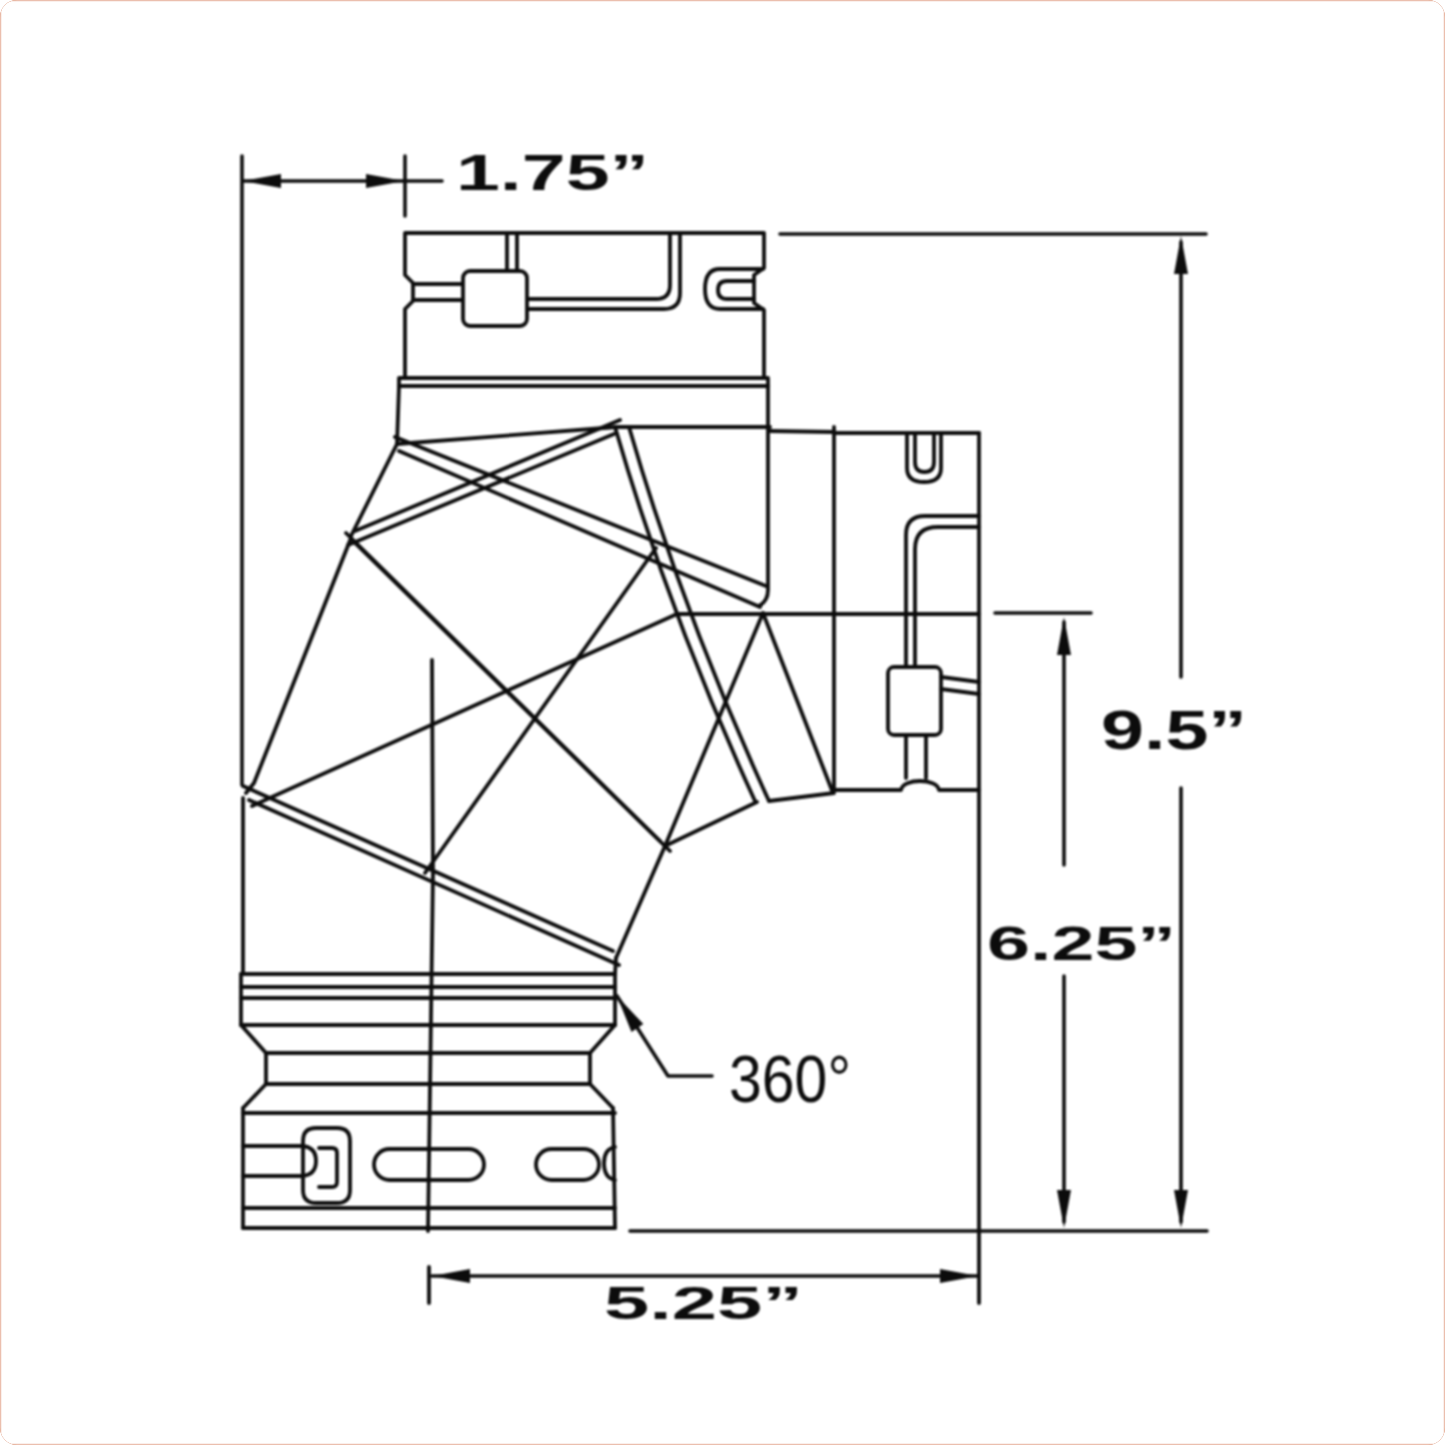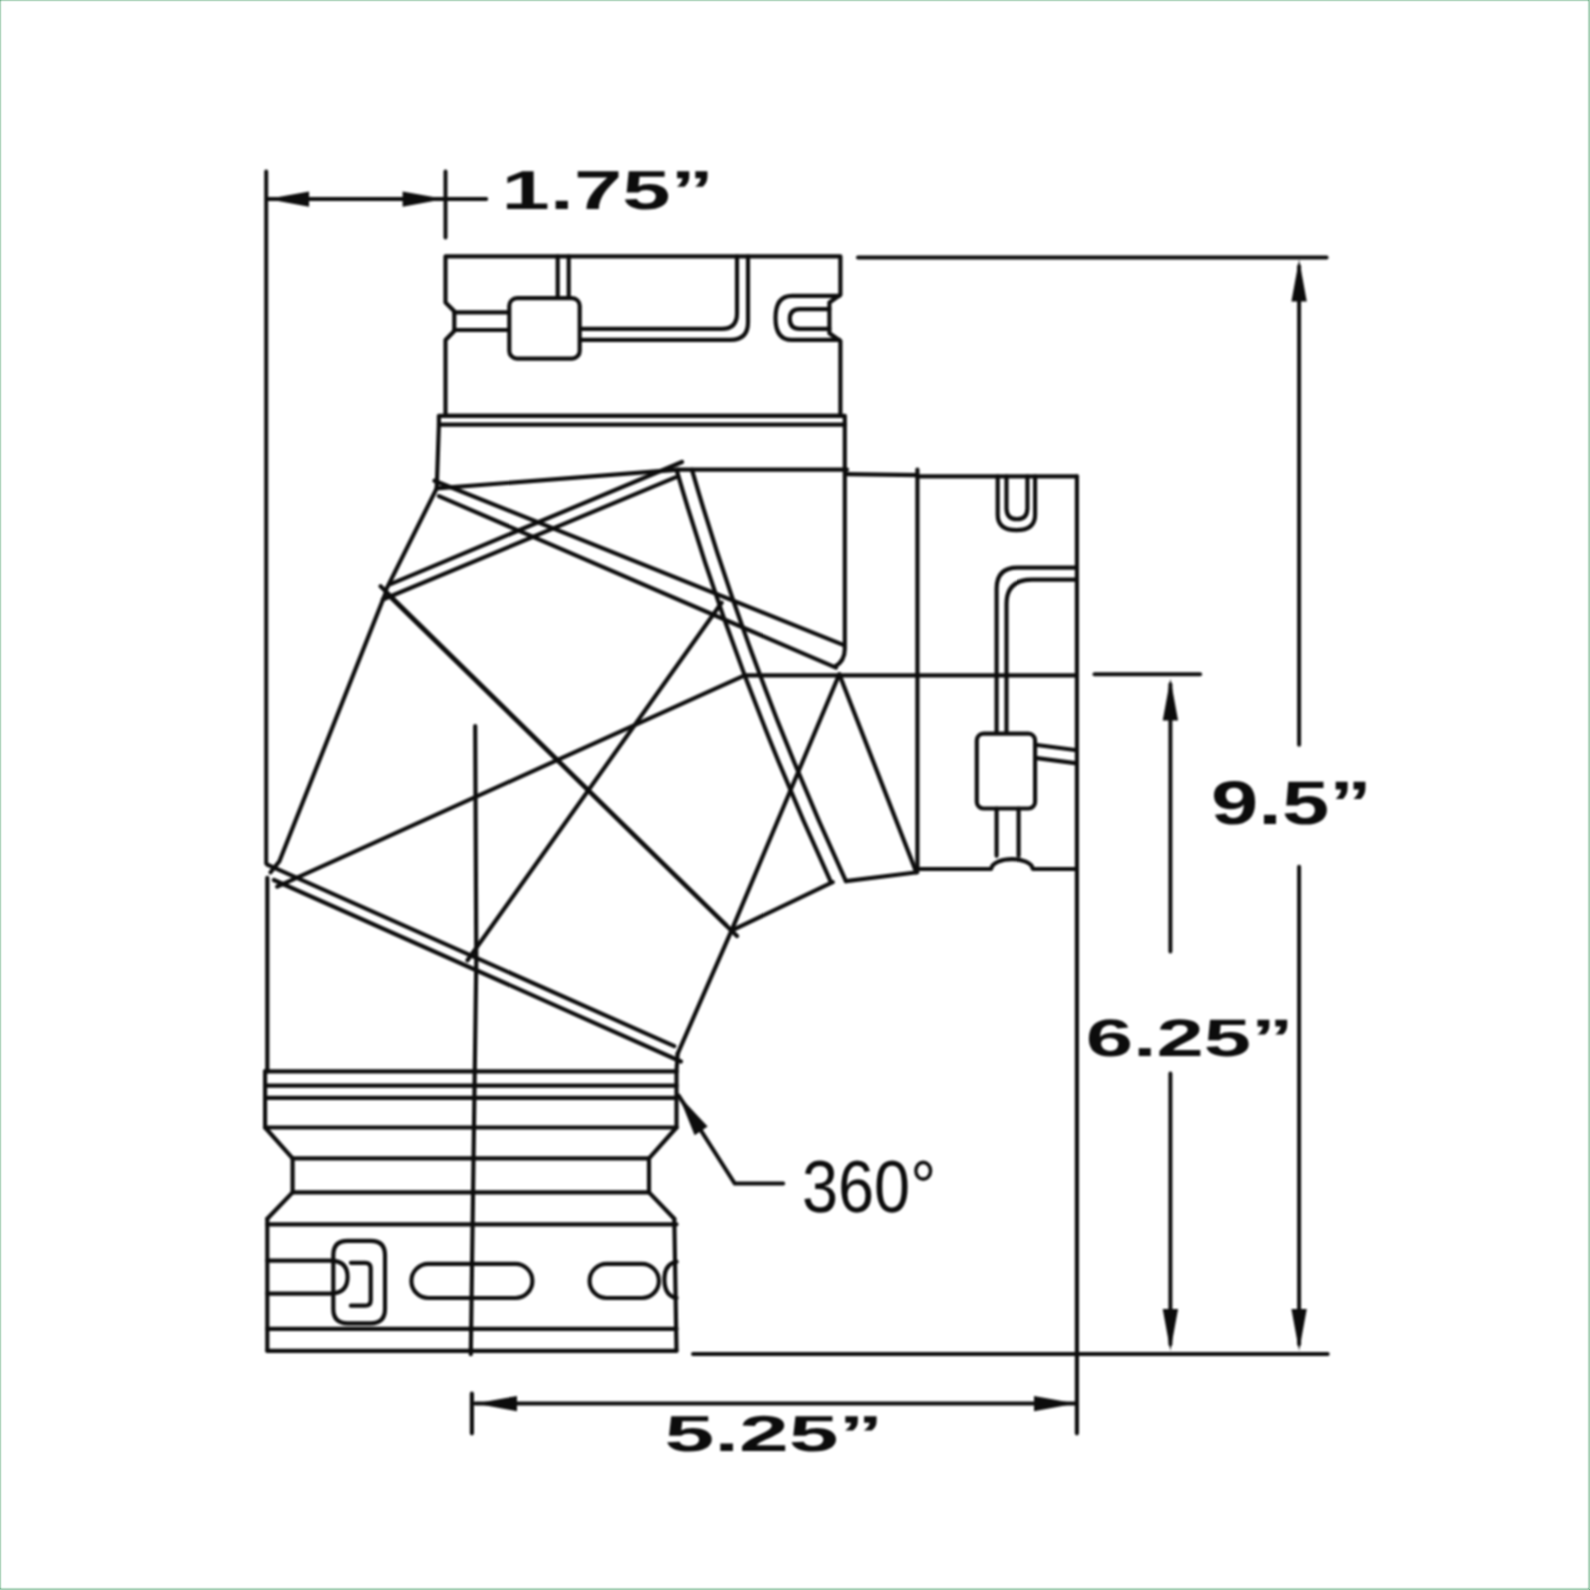--- a/index.html
+++ b/index.html
@@ -1,16 +1,16 @@
 <!DOCTYPE html>
 <html><head>
 <meta charset="utf-8">
 <style>
   html,body{margin:0;padding:0;background:#ffffff;}
-  .wrap{width:1445px;height:1445px;position:relative;background:#15803d;overflow:hidden;}
+  .wrap{width:1445px;height:1445px;position:relative;background:#c2410c;overflow:hidden;border-radius:17px;}
   svg{display:block;filter:blur(0.8px);}
   text{font-family:"Liberation Sans", sans-serif;}
 </style>
 </head>
 <body>
 <div class="wrap">
 <svg width="1445" height="1445" viewBox="0 0 1445 1445" fill="none" stroke="#0c0c0c" stroke-width="3.8" stroke-linecap="round" stroke-linejoin="round">
 <rect x="0" y="0" width="1445" height="1445" fill="#ffffff" stroke="none"></rect>
 
 <g>

